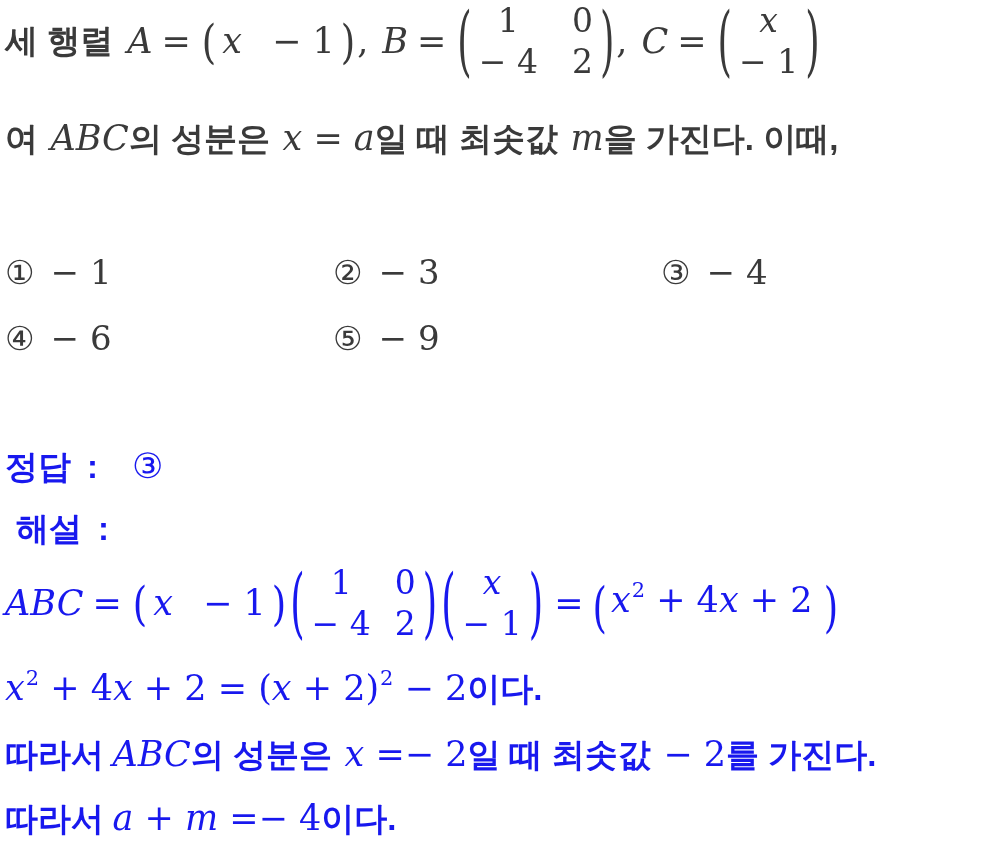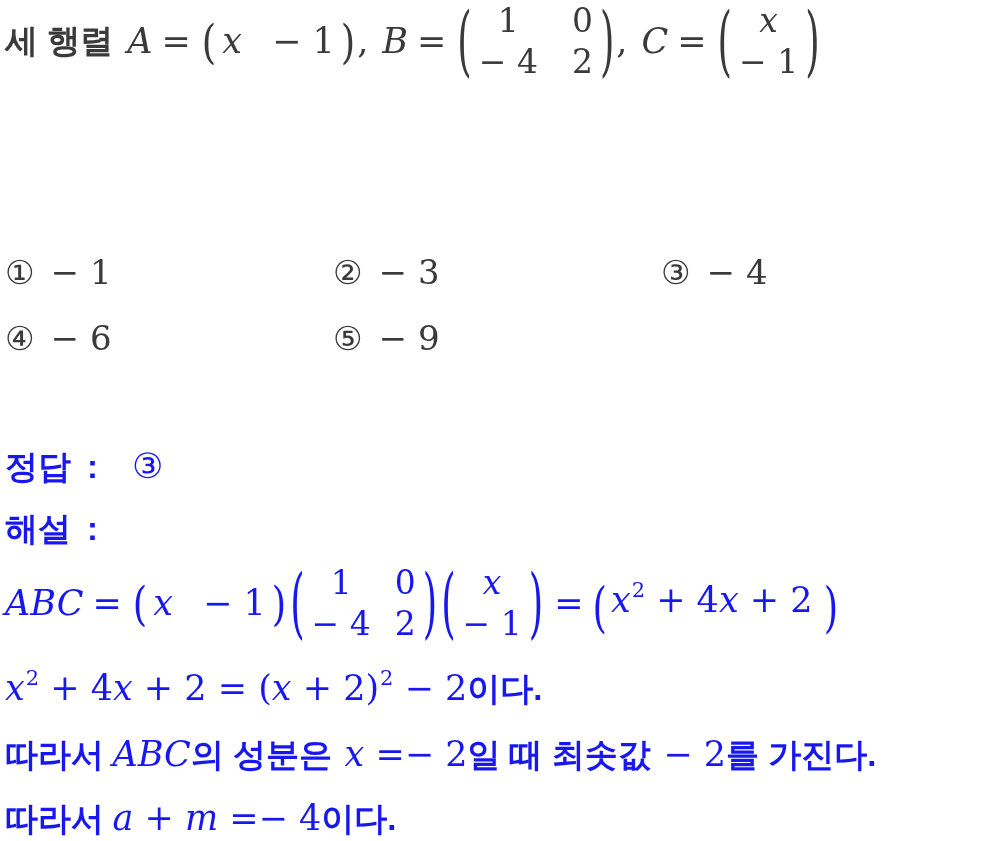--- a/index.html
+++ b/index.html
@@ -45,21 +45,21 @@
   .choice{width:328px;display:flex;align-items:center;}
   .choice .cnum{margin-right:16px;}
   .choice .mn{font-size:34px;}
   
   #line1{left:5px;top:0;height:82px;}
   #line2{left:5px;top:112px;height:52px;line-height:52px;}
   #line3{left:5px;top:184px;height:52px;line-height:52px;}
   #choices1{left:5px;top:248px;height:48px;}
   #choices2{left:5px;top:314px;height:48px;}
   #answer{left:5px;top:441px;height:50px;line-height:50px;text-align:center;}
-  #expl{left:5px;top:504px;height:50px;line-height:50px;}
+  #expl{left:16px;top:504px;height:50px;line-height:50px;}
   #sol1{left:5px;top:560px;height:86px;}
   #sol2{left:5px;top:660px;height:56px;line-height:56px;}
   #sol3{left:5px;top:732px;height:52px;line-height:32px;margin-top:6px;}
   #sol4{left:5px;top:792px;height:52px;line-height:52px;}
   #answer .colon{margin-left:16px;}
   #answer .aval{margin-left:34px;font-size:35px;}
   #expl .colon{margin-left:16px;}
 </style>
 </head>
 <body>
@@ -95,20 +95,26 @@
     <span class="mx">
       <span class="bp s2">(</span>
       <span class="colv">
         <span class="mi cel">x</span>
         <span class="mn cel">− 1</span>
       </span>
       <span class="bp s2">)</span>
     </span>
   </div>
 
+  <div class="line il" id="line2">
+    <span class="k">여</span>
+    <span class="mi ml8">ABC</span><span class="k">의 성분은</span>
+    <span class="mi ml8">x = a</span><span class="k">일 때 최솟값</span>
+    <span class="mi ml8">m</span><span class="k">을 가진다. 이때,</span>
+  </div>
 
 
   <div class="line choicerow" id="choices1">
     <span class="choice">
       <span class="cnum">①</span>
       <span class="mn">− 1</span>
     </span>
     <span class="choice">
       <span class="cnum">②</span>
       <span class="mn">− 3</span>

